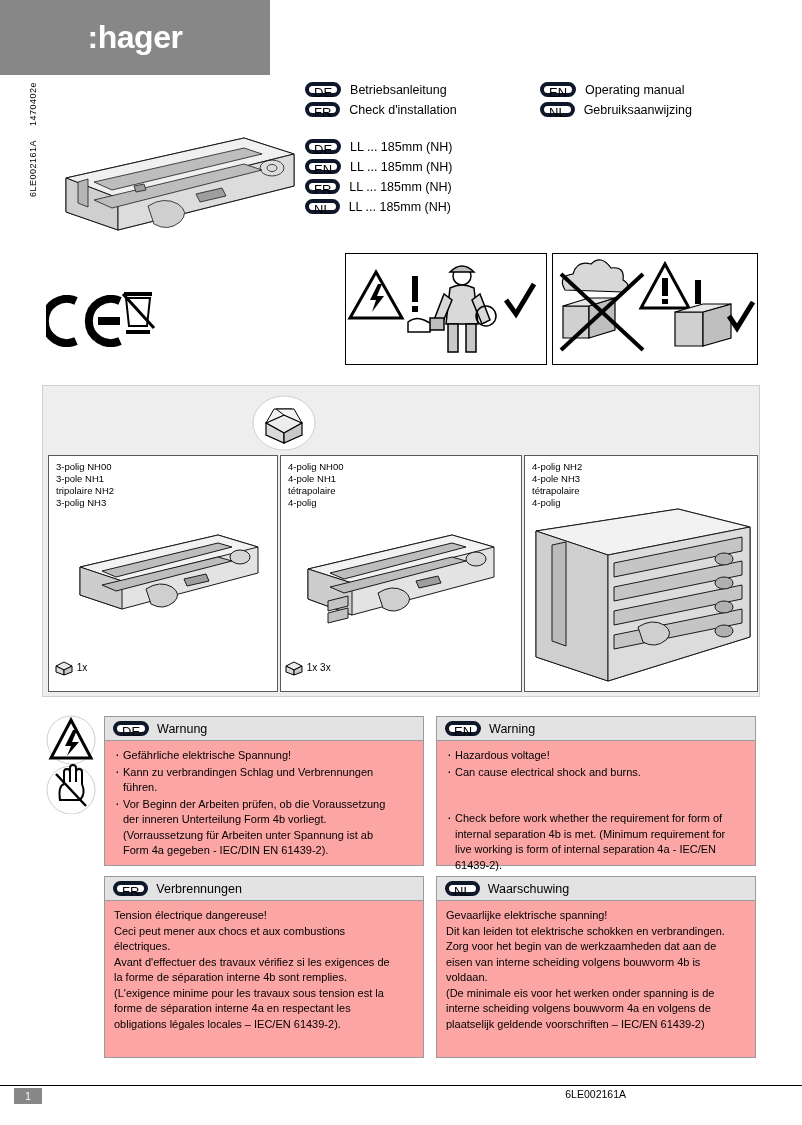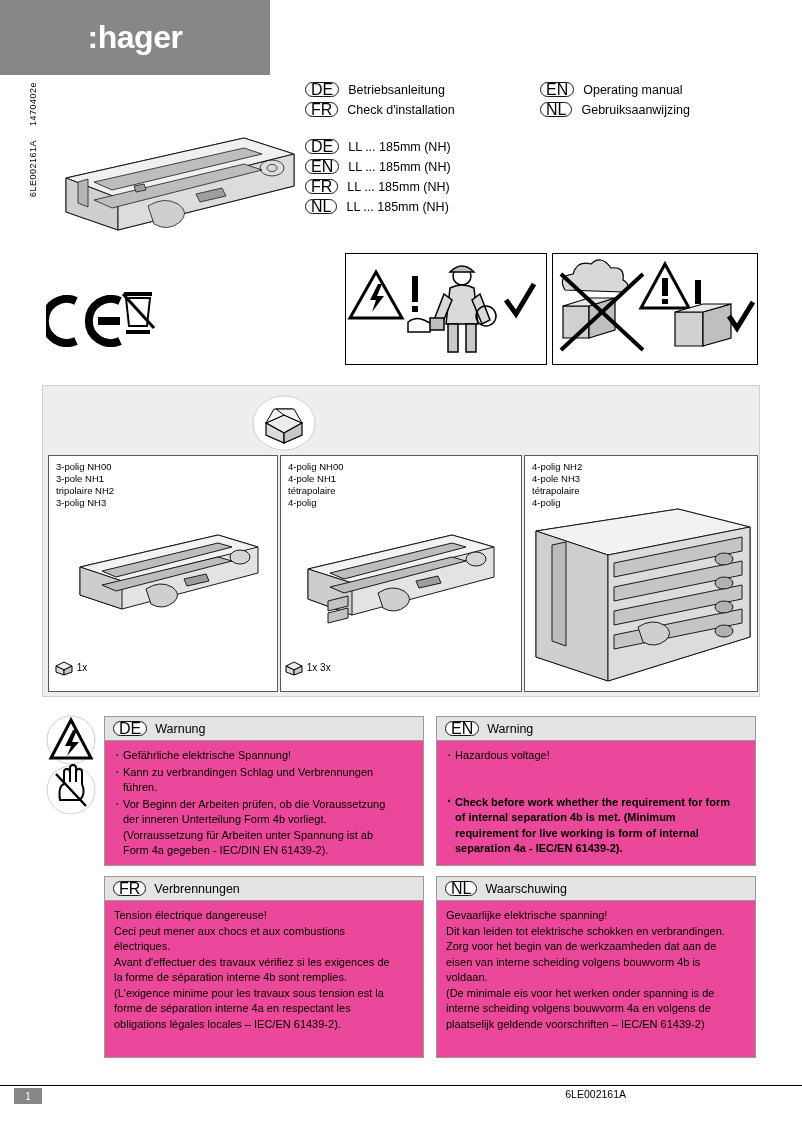--- a/index.html
+++ b/index.html
@@ -32,23 +32,23 @@
     font-size:9px;
     letter-spacing:0.5px;
   }
   #vcode-top{left:28px;top:82px;}
   #vcode-bottom{left:28px;top:140px;}
 
   
   .lang-row{position:absolute;font-size:12.5px;}
   .badge{
     display:inline-block;
-    border:1px solid #0f172a;border-radius:9px;
+    border:4px solid #0f172a;border-radius:9px;
     padding:0 5px;height:15px;line-height:14px;
-    font-size:16px;text-align:center;min-width:20px;
+    font-size:13px;text-align:center;min-width:20px;
     box-sizing:border-box;
     background:#fff;
   }
   .lang-line{display:flex;align-items:center;gap:9px;margin-bottom:5px;}
   .lang-line .txt{font-size:12.5px;}
 
   #titles-left{left:305px;top:82px;}
   #titles-right{left:540px;top:82px;}
   #models{left:305px;top:139px;}
 
@@ -100,21 +100,21 @@
     box-sizing:border-box;
     height:24px;
     display:flex;align-items:center;gap:8px;
     padding-left:8px;
     font-size:12.5px;
   }
   .warn-body{
     position:absolute;
     border:1px solid #9a9a9a;
     box-sizing:border-box;
-    background:#ec4899;
+    background:#fca5a5;
     font-size:11px;line-height:15.5px;
     padding:7px 22px 7px 9px;
   }
   .warn-body ul{margin:0;padding:0;list-style:none;}
   .warn-body li{position:relative;padding-left:9px;margin-bottom:1px;}
   .warn-body li:before{content:"\00B7";position:absolute;left:1px;top:-1px;font-size:14px;}
   .warn-body p{margin:0;}
 
   #de-head{left:104px;top:716px;width:320px;}
   #de-body{left:104px;top:740px;width:320px;height:126px;}
@@ -392,21 +392,22 @@
     </ul>
   </div>
 
   <div class="warn-head" id="en-head">
     <span class="badge">EN</span>
     <span>Warning</span>
   </div>
   <div class="warn-body" id="en-body">
     <ul>
       <li>Hazardous voltage!</li>
-      <li style="margin-top:31px;font-weight:bold;">Check before work whether the requirement for form of internal separation 4b is met. (Minimum requirement for live working is form of internal separation 4a - IEC/EN 61439-2).</li>
+      <li>Can cause electrical shock and burns.</li>
+      <li style="margin-top:31px;">Check before work whether the requirement for form of internal separation 4b is met. (Minimum requirement for live working is form of internal separation 4a - IEC/EN 61439-2).</li>
     </ul>
   </div>
 
   <div class="warn-head" id="fr-head">
     <span class="badge">FR</span>
     <span>Verbrennungen</span>
   </div>
   <div class="warn-body" id="fr-body">
     <p class="lineblk">Tension électrique dangereuse!
 Ceci peut mener aux chocs et aux combustions électriques.

